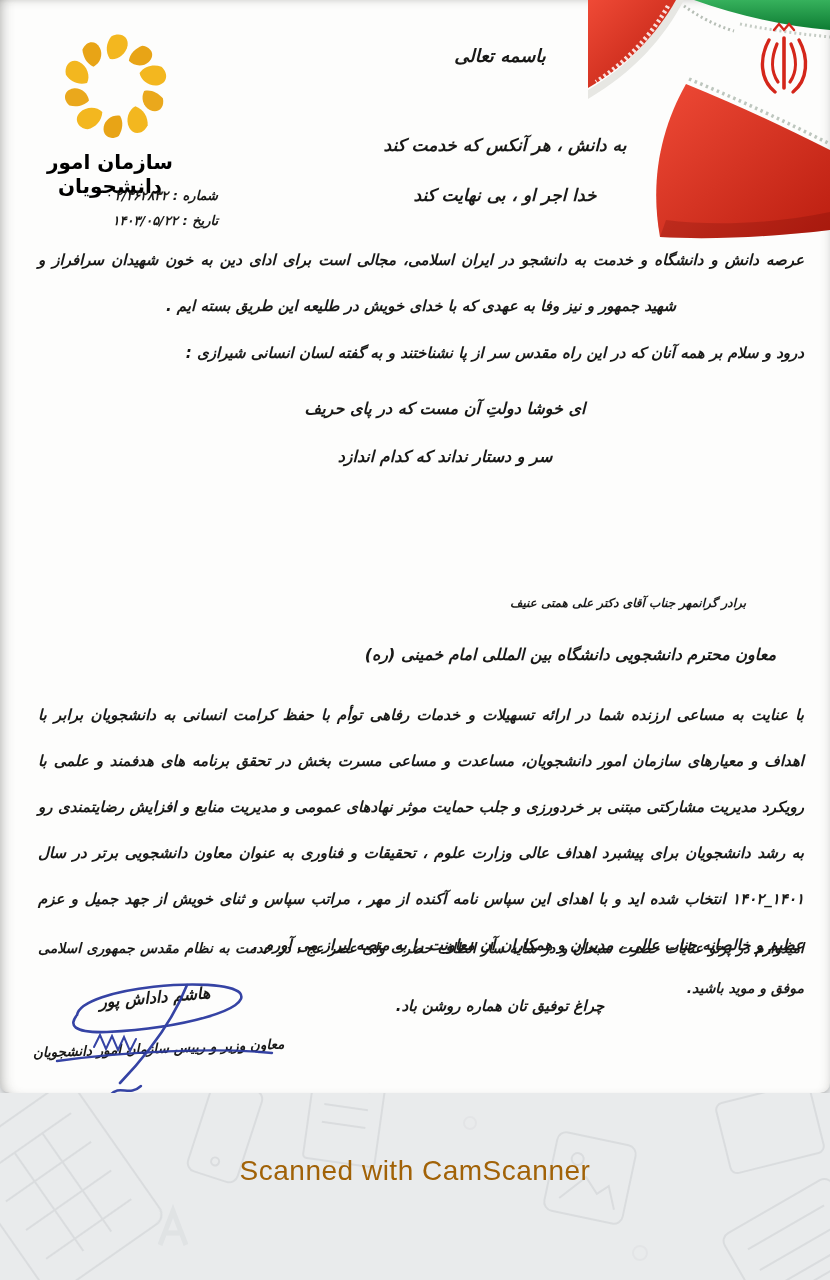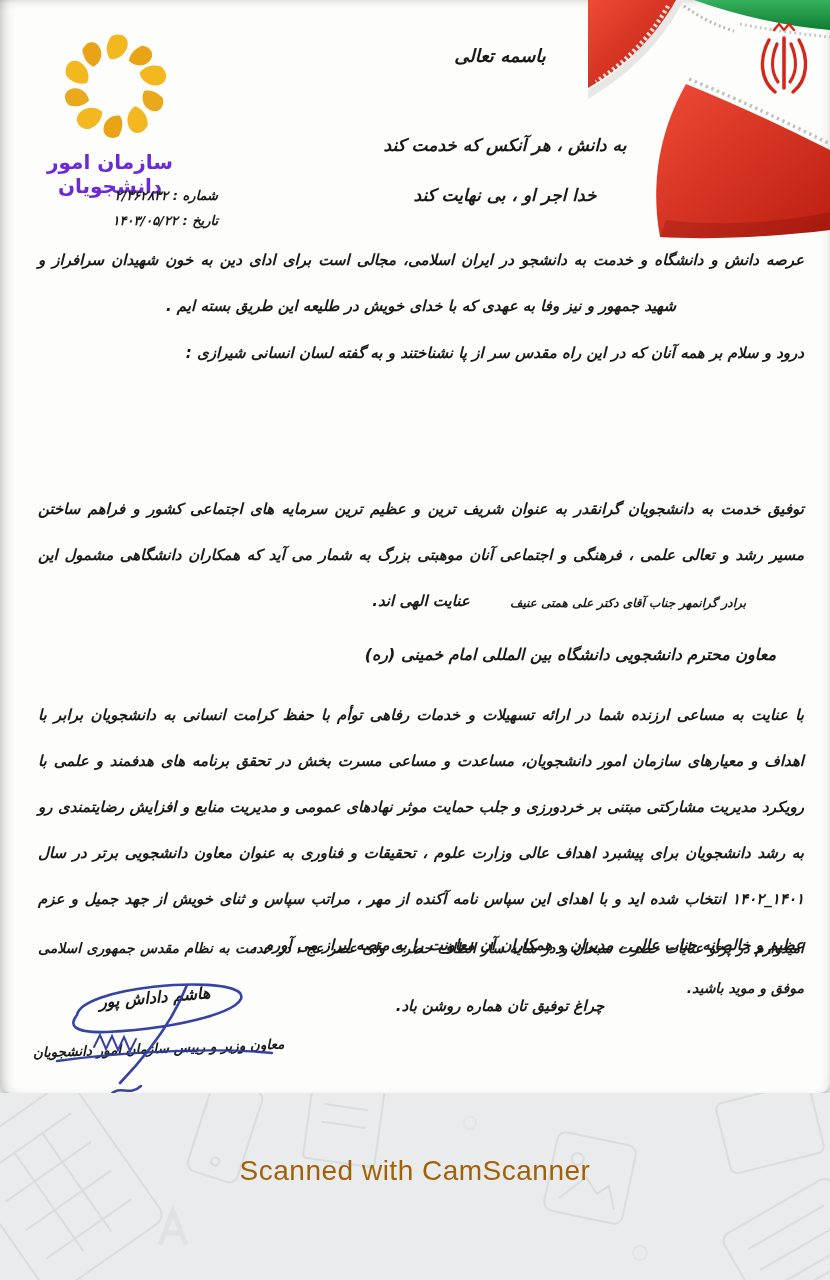--- a/index.html
+++ b/index.html
@@ -9,21 +9,21 @@
   .paper{position:absolute;left:0;top:0;width:830px;height:1093px;background:#fdfdfc;
          border-radius:0 0 10px 10px;
          box-shadow:inset 10px 0 14px -10px rgba(60,60,55,.45),
                     inset -8px 0 12px -10px rgba(60,60,55,.28),
                     inset 0 8px 12px -10px rgba(60,60,55,.30),
                     0 3px 6px rgba(40,40,40,.25);}
   .ink{color:#191917;}
   .rtl{direction:rtl;unicode-bidi:embed;}
   .abs{position:absolute;}
   
-  .org-name{left:28px;top:150px;width:164px;text-align:center;color:#6d28d9;
+  .org-name{left:28px;top:150px;width:164px;text-align:center;color:#000000;
             font-weight:bold;font-size:20px;line-height:1.2;}
   .num-date{left:46px;top:183px;width:172px;text-align:right;font-size:13px;
             font-weight:bold;line-height:1.95;font-style:italic;}
   .besmele{left:330px;top:45px;width:340px;text-align:center;font-size:18px;
            font-weight:bold;font-style:italic;}
   .motto{left:310px;top:120px;width:390px;text-align:center;font-size:17px;
          font-weight:bold;font-style:italic;line-height:50px;}
   
   .para{left:38px;right:26px;font-size:15px;font-weight:bold;line-height:46px;
         text-align:justify;font-style:italic;}
@@ -131,22 +131,25 @@
 
     <div class="abs motto rtl ink">
       <div>به دانش ، هر آنکس که خدمت کند</div>
       <div>خدا اجر او ، بی نهایت کند</div>
     </div>
 
     <div class="abs para p1 rtl ink">عرصه دانش و دانشگاه و خدمت به دانشجو در ایران اسلامی، مجالی است برای ادای دین به خون شهیدان سرافراز و شهید جمهور و نیز وفا به عهدی که با خدای خویش در طلیعه این طریق بسته ایم .</div>
 
     <div class="abs para p2 rtl ink">درود و سلام بر همه آنان که در این راه مقدس سر از پا نشناختند و به گفته لسان انسانی شیرازی :</div>
 
-
-    <div class="abs para p3 rtl ink">توفیق خدمت به دانشجویان گرانقدر به عنوان شریف ترین و عظیم ترین سرمایه های اجتماعی کشور و فراهم ساختن مسیر رشد و تعالی علمی ، فرهنگی و اجتماعی آنان موهبتی بزرگ به شمار می آید که همکاران دانشگاهی مشمول این عنایت الهی اند.</div>
+    <div class="abs poem rtl ink">
+      <div>ای خوشا دولتِ آن مست که در پای حریف</div>
+      <div>سر و دستار نداند که کدام اندازد</div>
+    </div>
+
 
     <div class="abs para addr-name rtl ink">برادر گرانمهر جناب آقای دکتر علی همتی عنیف</div>
     <div class="abs para addr-title rtl ink">معاون محترم دانشجویی دانشگاه بین المللی امام خمینی (ره)</div>
 
     <div class="abs para p4 rtl ink">با عنایت به مساعی ارزنده شما در ارائه تسهیلات و خدمات رفاهی توأم با حفظ کرامت انسانی به دانشجویان برابر با اهداف و معیارهای سازمان امور دانشجویان، مساعدت و مساعی مسرت بخش در تحقق برنامه های هدفمند و علمی با رویکرد مدیریت مشارکتی مبتنی بر خردورزی و جلب حمایت موثر نهادهای عمومی و مدیریت منابع و افزایش رضایتمندی رو به رشد دانشجویان برای پیشبرد اهداف عالی وزارت علوم ، تحقیقات و فناوری به عنوان معاون دانشجویی برتر در سال ۱۴۰۱_۱۴۰۲ انتخاب شده اید و با اهدای این سپاس نامه آکنده از مهر ، مراتب سپاس و ثنای خویش از جهد جمیل و عزم عظیم و خالصانه جناب عالی ، مدیران و همکاران آن معاونت را به منصه ابراز می آورم .</div>
 
     <div class="abs para p5 rtl ink">امیدوارم در پرتو عنایات حضرت سبحان و در سایه سار الطاف حضرت ولی عصر عج ، در خدمت به نظام مقدس جمهوری اسلامی موفق و موید باشید.</div>
 
     <div class="abs closing rtl ink">چراغ توفیق تان هماره روشن باد.</div>
 

